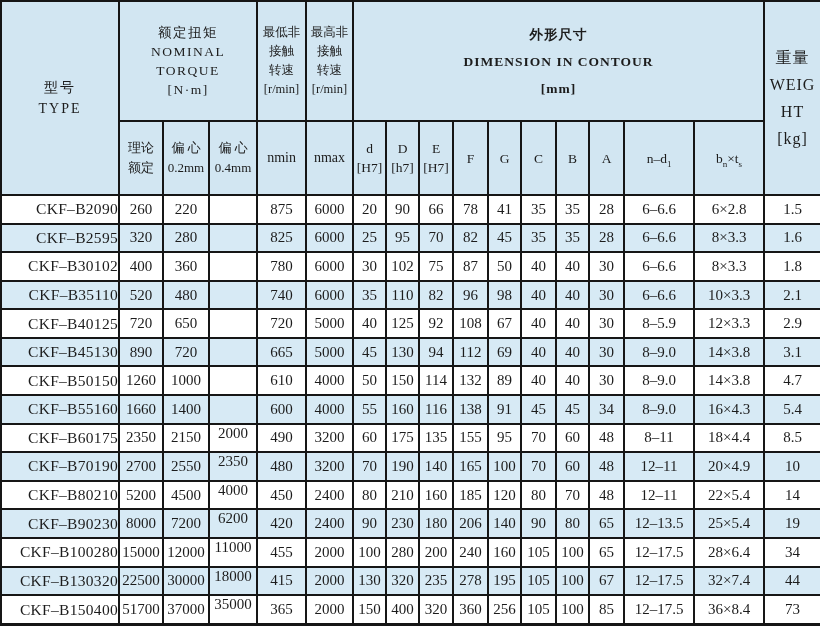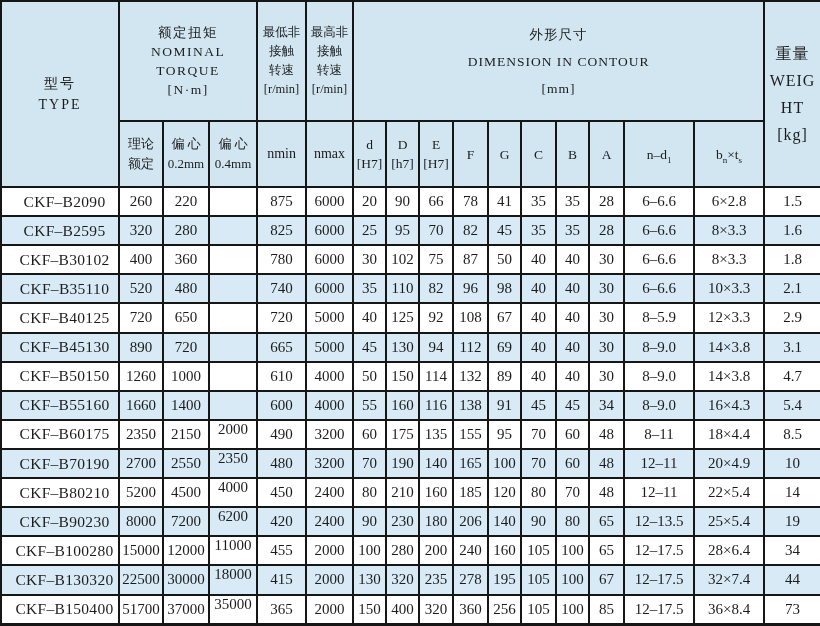--- a/index.html
+++ b/index.html
@@ -31,34 +31,34 @@
     vertical-align: middle;
     overflow: hidden;
     font-weight: normal;
   }
   thead th {
     background: var(--blue);
     white-space: pre-line;
     font-size: 13px;
   }
   tr.h-main { height: 120px; }
-  tr.h-sub  { height: 66px;  }
+  tr.h-sub  { height: 74px;  }
   th.group-type   { font-size: 14px; line-height: 21px; letter-spacing: 2px; }
   th.group-torque { font-size: 13.5px; line-height: 19px; letter-spacing: 1.5px; }
   th.group-speed  { font-size: 12.5px; line-height: 19px; }
-  th.group-dim    { font-size: 13.5px; line-height: 27px; letter-spacing: 1px; }
+  th.group-dim    { font-size: 13.5px; line-height: 27px; letter-spacing: 1px; font-weight: bold; }
   th.group-weight { font-size: 16px; line-height: 27px; letter-spacing: 1px; }
   th.sub-two      { font-size: 13px; line-height: 20px; }
   th.sub-n        { font-size: 14px; margin-left: 46px; }
   th.sub-letter   { font-size: 13.5px; line-height: 19px; }
   th sub { font-size: 9px; line-height: 0; }
   tbody td { font-size: 15px; background: var(--white); }
   tbody tr:nth-child(even) td { background: var(--blue-row); }
   tbody td.model {
-    text-align: center;
+    text-align: right;
     padding-left: 9px;
     font-size: 15.5px;
     letter-spacing: 0.3px;
   }
   tbody td.lift {
     vertical-align: top;
     line-height: 1.05;
     padding-top: 1px;
   }
 </style>

